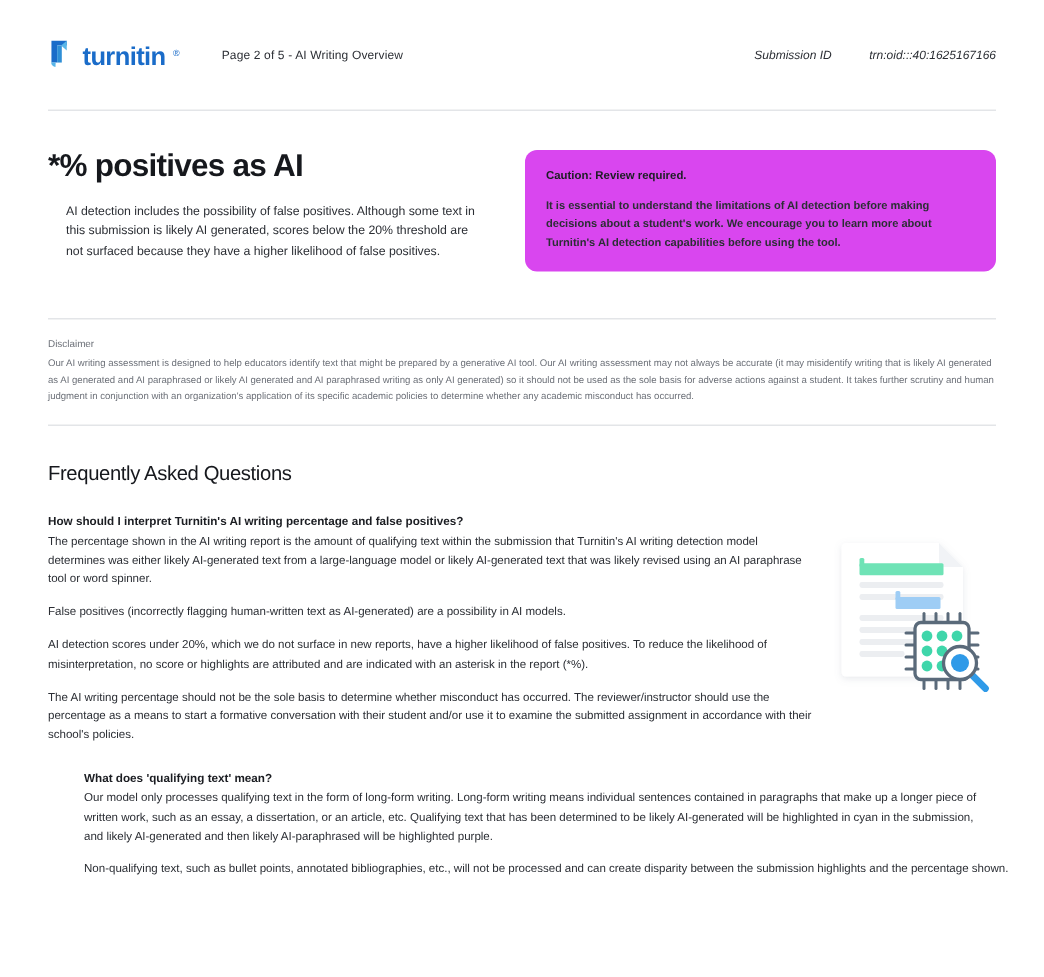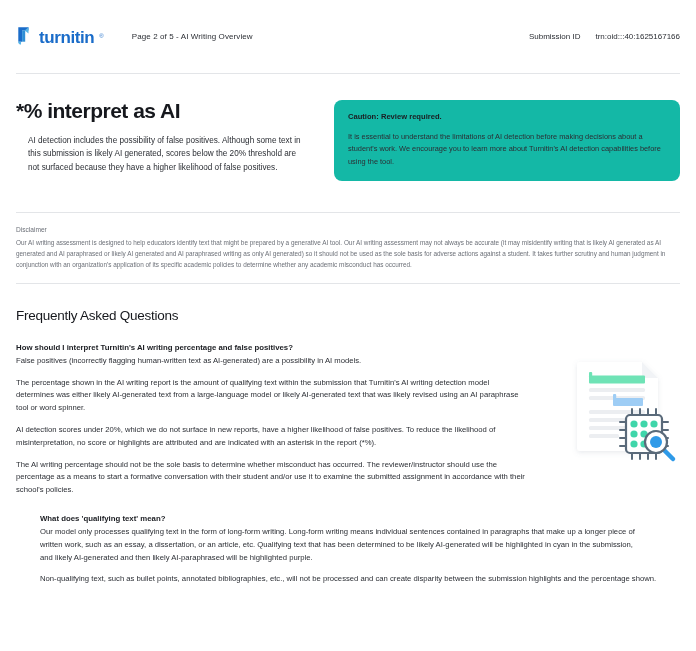--- a/index.html
+++ b/index.html
@@ -14,21 +14,21 @@
     font-family: "Liberation Sans", sans-serif;
     color: #24262b;
     -webkit-font-smoothing: antialiased;
   }
 
   .page {
     position: relative;
     width: 696px;
     height: 651px;
     box-sizing: border-box;
-    padding: 0 16px;
+    padding: 0 32px;
   }
 
   
   .header {
     height: 60px;
     display: flex;
     align-items: center;
     padding-top: 6px;
   }
   .brand {
@@ -62,21 +62,22 @@
     font-size: 8px;
     color: #2b2e34;
     letter-spacing: 0.1px;
     text-align: center;
   }
   .submission {
     margin-left: auto;
     font-size: 8px;
     color: #2b2e34;
     display: flex;
-    gap: 15px;
+    gap: 25px;
+    font-style: italic;
   }
   .submission .sid-value { color: #2b2e34; }
 
   .rule {
     height: 1px;
     background: #e3e5e8;
     width: 100%;
   }
   .rule.top { margin-top: 7px; }
 
@@ -97,38 +98,39 @@
     color: #16181d;
   }
   .score-desc {
     font-size: 8.2px;
     line-height: 1.62;
     color: #2b2e34;
     margin: 12px;
   }
   .caution {
     flex: 1 1 auto;
-    background: #14b8a6;
+    background: #d946ef;
     border-radius: 8px;
     padding: 12px 14px 13px 14px;
     box-sizing: border-box;
     min-height: 63px;
   }
   .caution-title {
     font-size: 7.6px;
     font-weight: 700;
     color: #1b1d22;
     margin: 0 0 9px 0;
     line-height: 1.3;
   }
   .caution-body {
     font-size: 7.4px;
     line-height: 1.68;
     color: #2b2e34;
     margin: 0;
+    font-weight: bold;
   }
 
   
   .disclaimer-wrap { margin-top: 26px; }
   .disclaimer {
     padding: 12px 0 13px 0;
   }
   .disclaimer-title {
     font-size: 6.6px;
     color: #6c7078;
@@ -207,21 +209,21 @@
     <div class="submission">
       <span class="sid-label">Submission ID</span>
       <span class="sid-value">trn:oid:::40:1625167166</span>
     </div>
   </div>
 
   <div class="rule top"></div>
 
   <div class="summary">
     <div class="summary-left">
-      <h1 class="score-title">*% interpret as AI</h1>
+      <h1 class="score-title">*% positives as AI</h1>
       <p class="score-desc">AI detection includes the possibility of false positives. Although some text in this submission is likely AI generated, scores below the 20% threshold are not surfaced because they have a higher likelihood of false positives.</p>
     </div>
 
     <div class="caution">
       <p class="caution-title">Caution: Review required.</p>
       <p class="caution-body">It is essential to understand the limitations of AI detection before making decisions about a student's work. We encourage you to learn more about Turnitin's AI detection capabilities before using the tool.</p>
     </div>
   </div>
 
   <div class="disclaimer-wrap">
@@ -294,22 +296,22 @@
         <circle cx="86" cy="90" r="3.6" fill="#3fd6aa"></circle>
 
         <line x1="96" y1="96" x2="105" y2="105" stroke="#2f9ae8" stroke-width="4.5" stroke-linecap="round"></line>
         <circle cx="88" cy="88" r="11" fill="#ffffff" stroke="#5a6a7a" stroke-width="2.2"></circle>
         <circle cx="88" cy="88" r="6" fill="#2f9ae8"></circle>
       </svg>
     </div>
 
     <div class="faq-item faq-col-narrow">
       <p class="faq-q">How should I interpret Turnitin's AI writing percentage and false positives?</p>
+      <p class="faq-p">The percentage shown in the AI writing report is the amount of qualifying text within the submission that Turnitin's AI writing detection model determines was either likely AI-generated text from a large-language model or likely AI-generated text that was likely revised using an AI paraphrase tool or word spinner.</p>
       <p class="faq-p">False positives (incorrectly flagging human-written text as AI-generated) are a possibility in AI models.</p>
-      <p class="faq-p">The percentage shown in the AI writing report is the amount of qualifying text within the submission that Turnitin's AI writing detection model determines was either likely AI-generated text from a large-language model or likely AI-generated text that was likely revised using an AI paraphrase tool or word spinner.</p>
       <p class="faq-p">AI detection scores under 20%, which we do not surface in new reports, have a higher likelihood of false positives. To reduce the likelihood of misinterpretation, no score or highlights are attributed and are indicated with an asterisk in the report (*%).</p>
       <p class="faq-p">The AI writing percentage should not be the sole basis to determine whether misconduct has occurred. The reviewer/instructor should use the percentage as a means to start a formative conversation with their student and/or use it to examine the submitted assignment in accordance with their school's policies.</p>
     </div>
 
     <div class="faq-item faq-col" style="width:640px;">
       <p class="faq-q">What does 'qualifying text' mean?</p>
       <p class="faq-p" style="width:600px;">Our model only processes qualifying text in the form of long-form writing. Long-form writing means individual sentences contained in paragraphs that make up a longer piece of written work, such as an essay, a dissertation, or an article, etc. Qualifying text that has been determined to be likely AI-generated will be highlighted in cyan in the submission, and likely AI-generated and then likely AI-paraphrased will be highlighted purple.</p>
       <p class="faq-p">Non-qualifying text, such as bullet points, annotated bibliographies, etc., will not be processed and can create disparity between the submission highlights and the percentage shown.</p>
     </div>
   </div>

